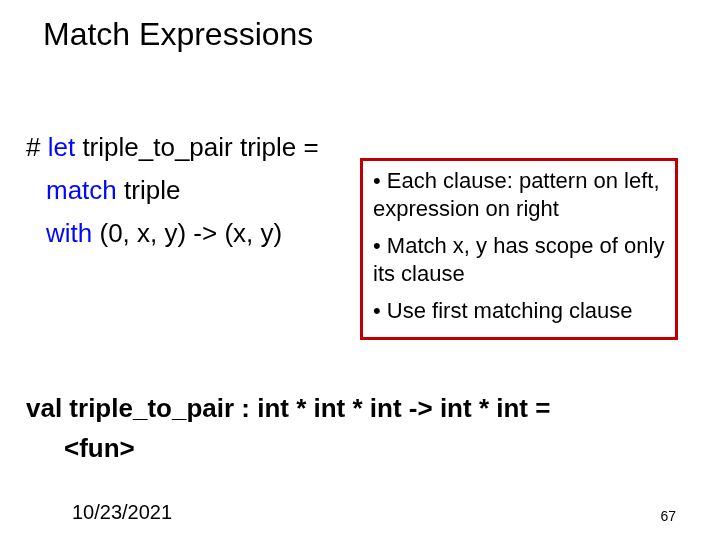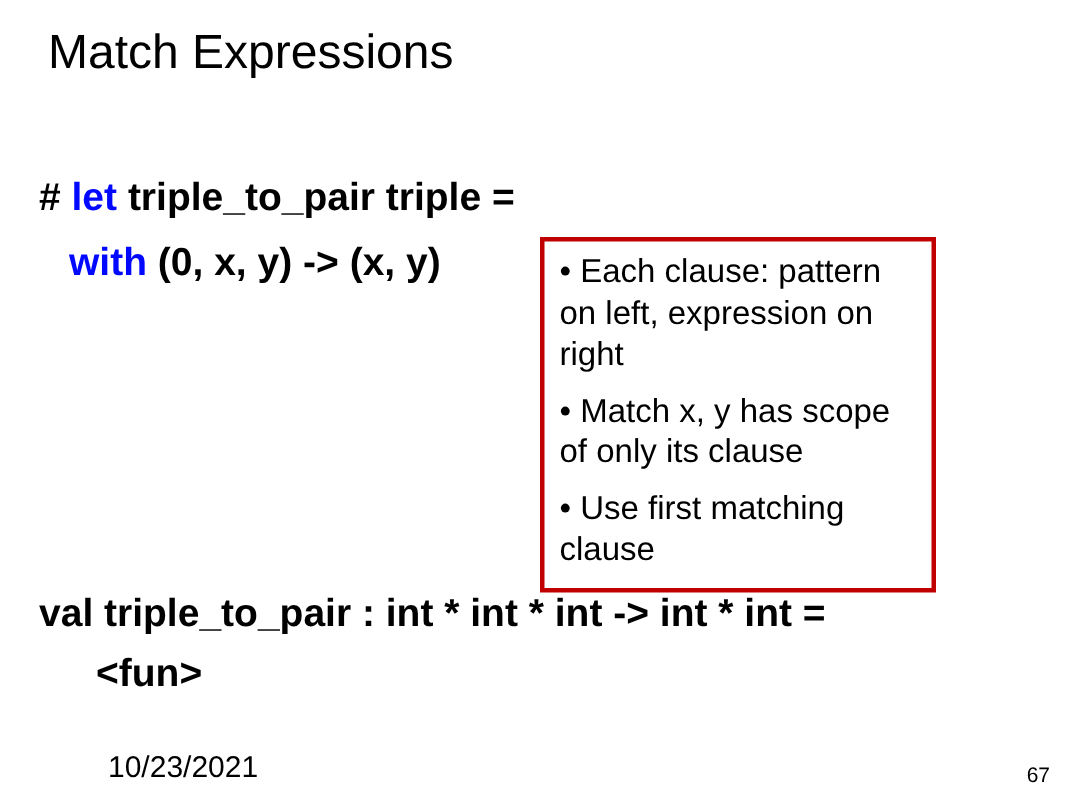--- a/index.html
+++ b/index.html
@@ -13,47 +13,46 @@
     overflow: hidden;
   }
   .slide {
     position: relative;
     width: 720px;
     height: 540px;
     box-sizing: border-box;
   }
   .title {
     position: absolute;
-    left: 32px;
+    left: 43px;
     top: 16px;
     font-size: 32px;
     font-weight: 400;
   }
   .code-col {
     position: absolute;
     left: 26px;
-    top: 110px;
+    top: 126px;
     width: 330px;
     font-size: 26px;
     line-height: 1.65;
-    font-weight: bold;
   }
   .code-col .line2,
   .code-col .line3,
   .code-col .line4,
   .code-col .line5 {
     padding-left: 20px;
   }
   .kw { color: #0008ff; }
   .bar { color: #c00000; }
   .box {
     position: absolute;
     left: 360px;
     top: 158px;
-    width: 264px;
+    width: 318px;
     border: 3px solid #c00000;
     padding: 6px 10px 8px 10px;
     font-size: 22px;
     line-height: 1.25;
     box-sizing: border-box;
   }
   .box .bullet {
     margin-bottom: 10px;
   }
   .box .bullet:last-child {
@@ -72,35 +71,38 @@
     padding-left: 38px;
   }
   .footer-date {
     position: absolute;
     left: 72px;
     bottom: 16px;
     font-size: 20px;
   }
   .footer-page {
     position: absolute;
-    right: 20px;
+    right: 44px;
     bottom: 16px;
     font-size: 14px;
   }
 </style>
 </head>
 <body>
 
 <div class="slide">
 
   <div class="title">Match Expressions</div>
 
   <div class="code-col">
     <div class="line1">
       <span># </span><span class="kw">let</span><span> triple_to_pair triple =</span>
+    </div>
+    <div class="line2">
+      <span class="kw">match</span><span> triple</span>
     </div>
     <div class="line3">
       <span class="kw">with</span><span> (0, x, y) -&gt; (x, y)</span>
     </div>
   </div>
 
   <div class="box">
     <div class="bullet">• Each clause: pattern on left, expression on right</div>
     <div class="bullet">• Match x, y has scope of only its clause</div>
     <div class="bullet">• Use first matching clause</div>

